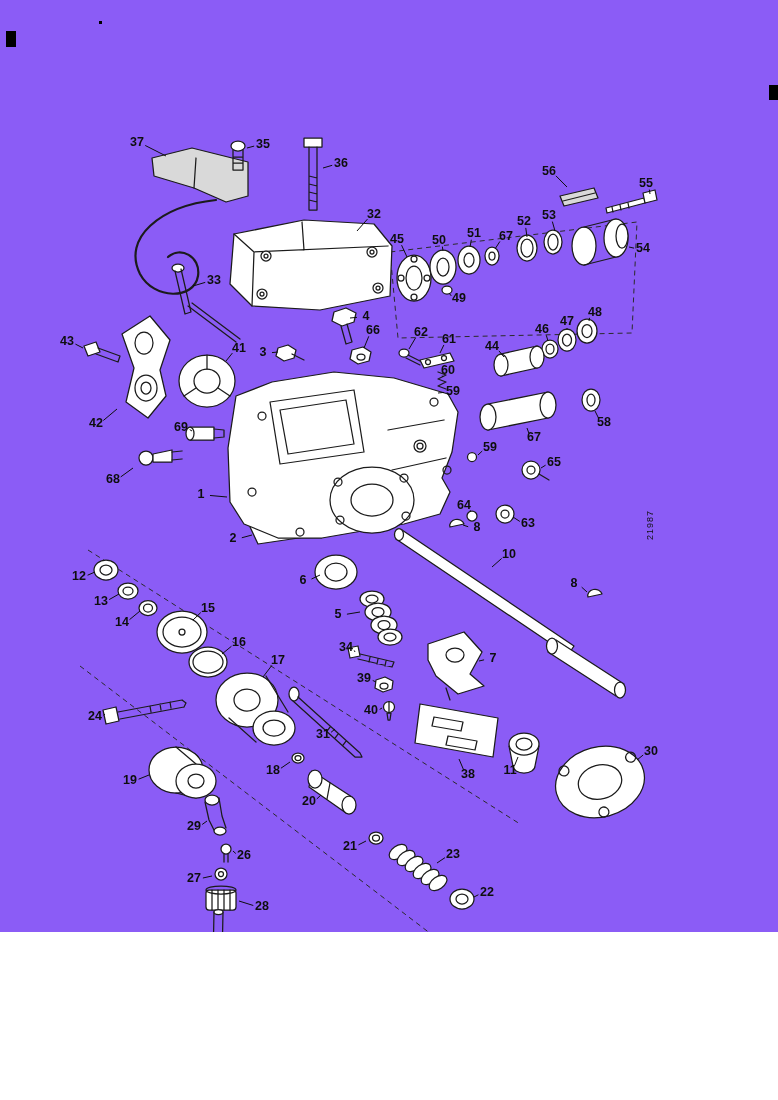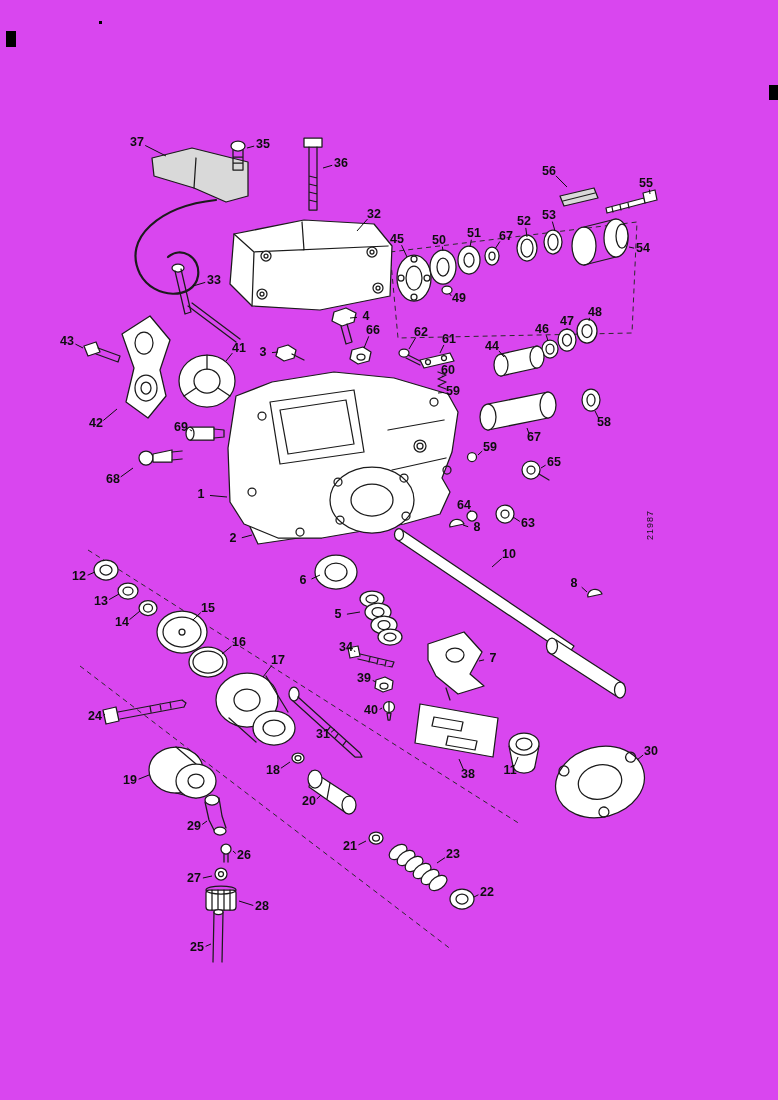--- a/index.html
+++ b/index.html
@@ -1,17 +1,17 @@
 <!DOCTYPE html>
 <html><head>
 <meta charset="utf-8">
 <style>
   html,body{margin:0;padding:0;background:#fff;}
   .page{
-    position:relative;width:778px;height:1100px;background:#d946ef;overflow:hidden;
+    position:relative;width:778px;height:932px;background:#8b5cf6;overflow:hidden;
     font-family:"Liberation Sans",sans-serif;
   }
   svg{position:absolute;left:0;top:0;}
   .ln{fill:none;stroke:#1b1b1b;stroke-width:1.25;stroke-linejoin:round;stroke-linecap:round;}
   .fw{fill:#ffffff;stroke:#1b1b1b;stroke-width:1.25;stroke-linejoin:round;stroke-linecap:round;}
   .fg{fill:#d9d9d9;stroke:#1b1b1b;stroke-width:1.25;stroke-linejoin:round;}
   .dash{fill:none;stroke:#2a2a2a;stroke-width:1;stroke-dasharray:5 4;}
   .callout{font-family:"Liberation Sans",sans-serif;font-weight:bold;font-size:12.5px;fill:#0e0e0e;}
   .leader{stroke:#0e0e0e;stroke-width:1;}
   .mark{position:absolute;background:#000;}

